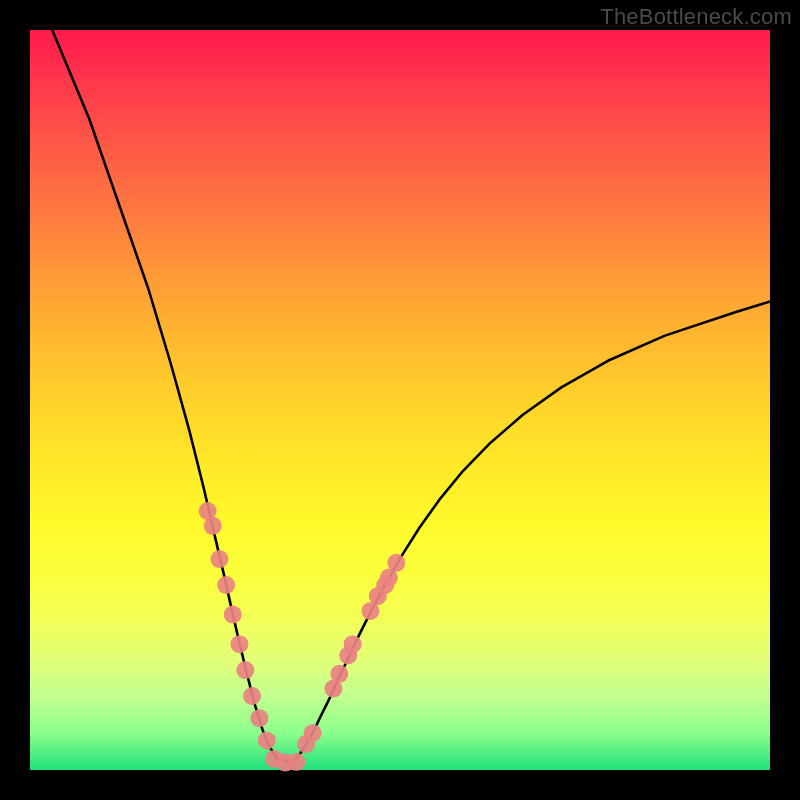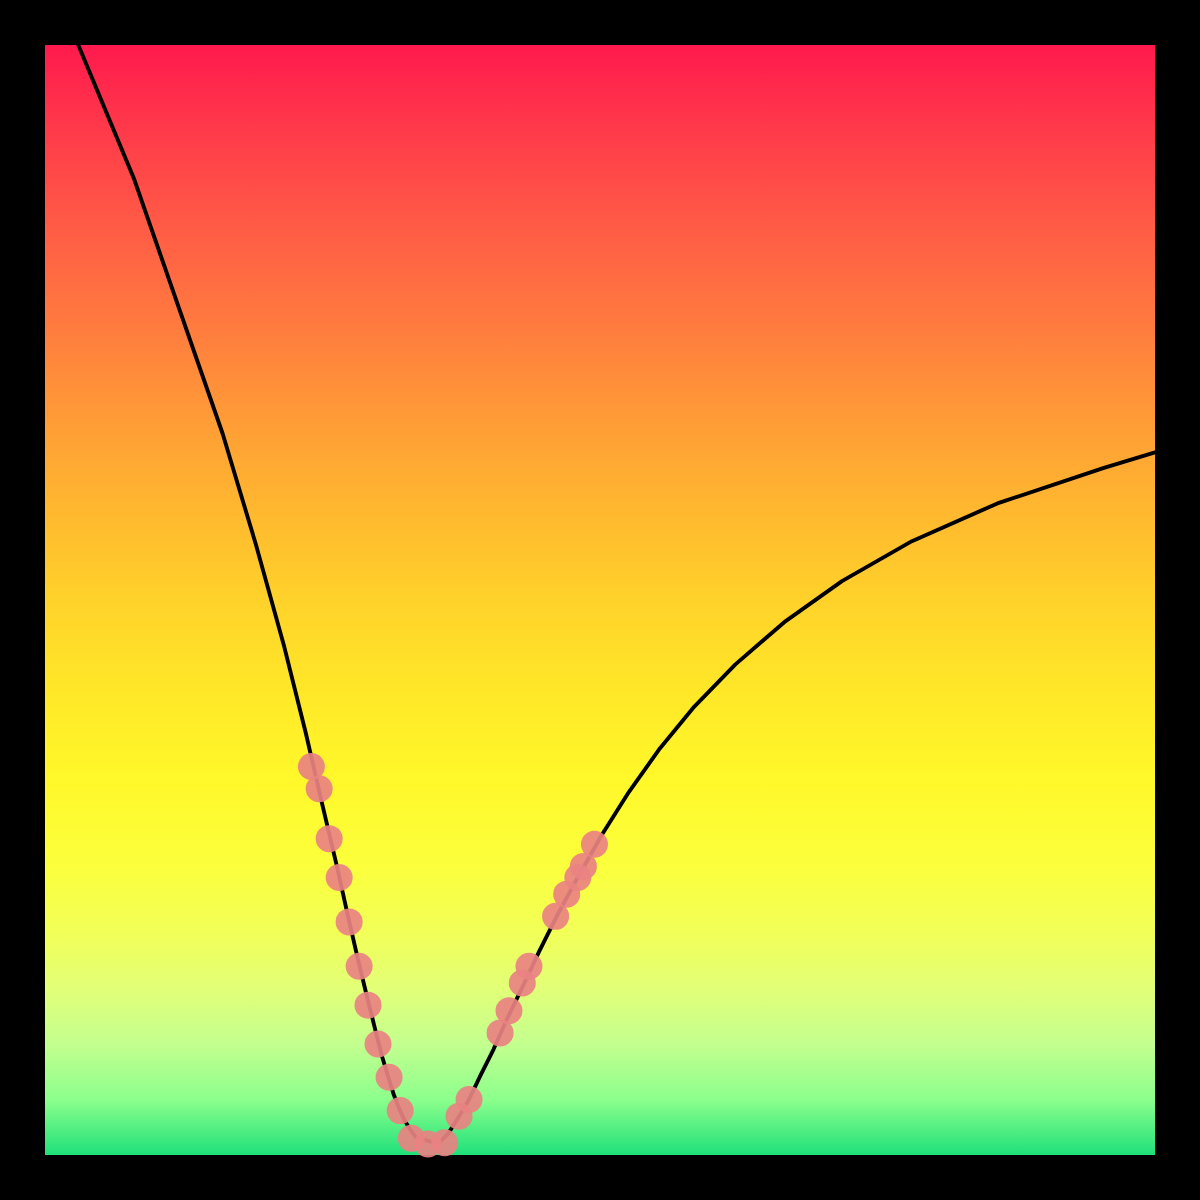--- a/index.html
+++ b/index.html
@@ -92,13 +92,14 @@
           <circle cx="318.20" cy="625.30" r="9" fill="#e98282" fill-opacity="0.92"></circle>
           <circle cx="322.64" cy="614.20" r="9" fill="#e98282" fill-opacity="0.92"></circle>
           <circle cx="340.40" cy="580.90" r="9" fill="#e98282" fill-opacity="0.92"></circle>
           <circle cx="347.80" cy="566.10" r="9" fill="#e98282" fill-opacity="0.92"></circle>
           <circle cx="355.20" cy="555.00" r="9" fill="#e98282" fill-opacity="0.92"></circle>
           <circle cx="358.90" cy="547.60" r="9" fill="#e98282" fill-opacity="0.92"></circle>
           <circle cx="366.30" cy="532.80" r="9" fill="#e98282" fill-opacity="0.92"></circle>
         </g>
     </svg>
   </div>
+  <div class="watermark">TheBottleneck.com</div>
 </div>
 
 </body></html>

